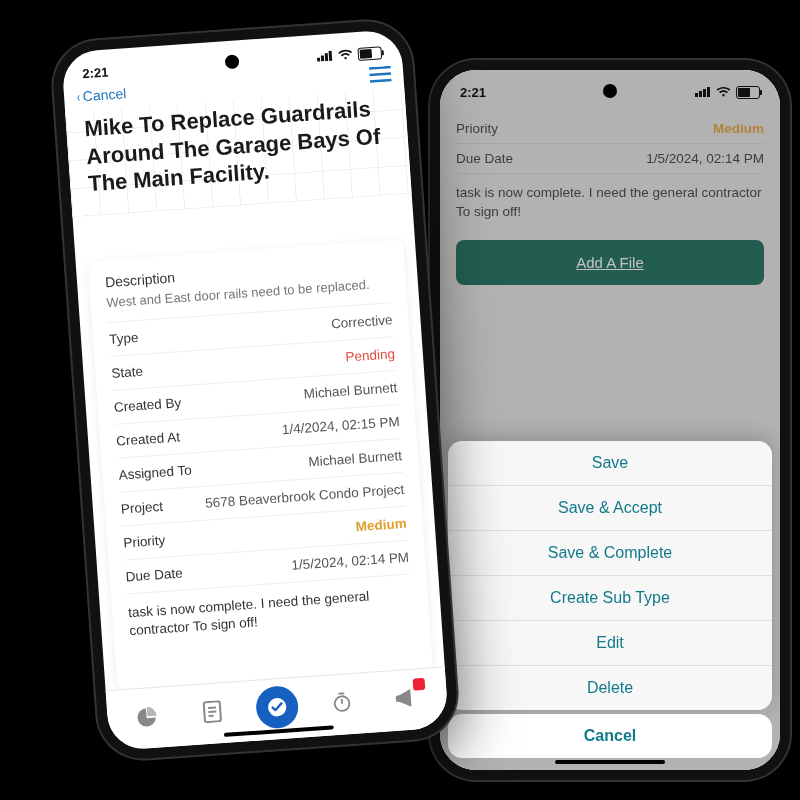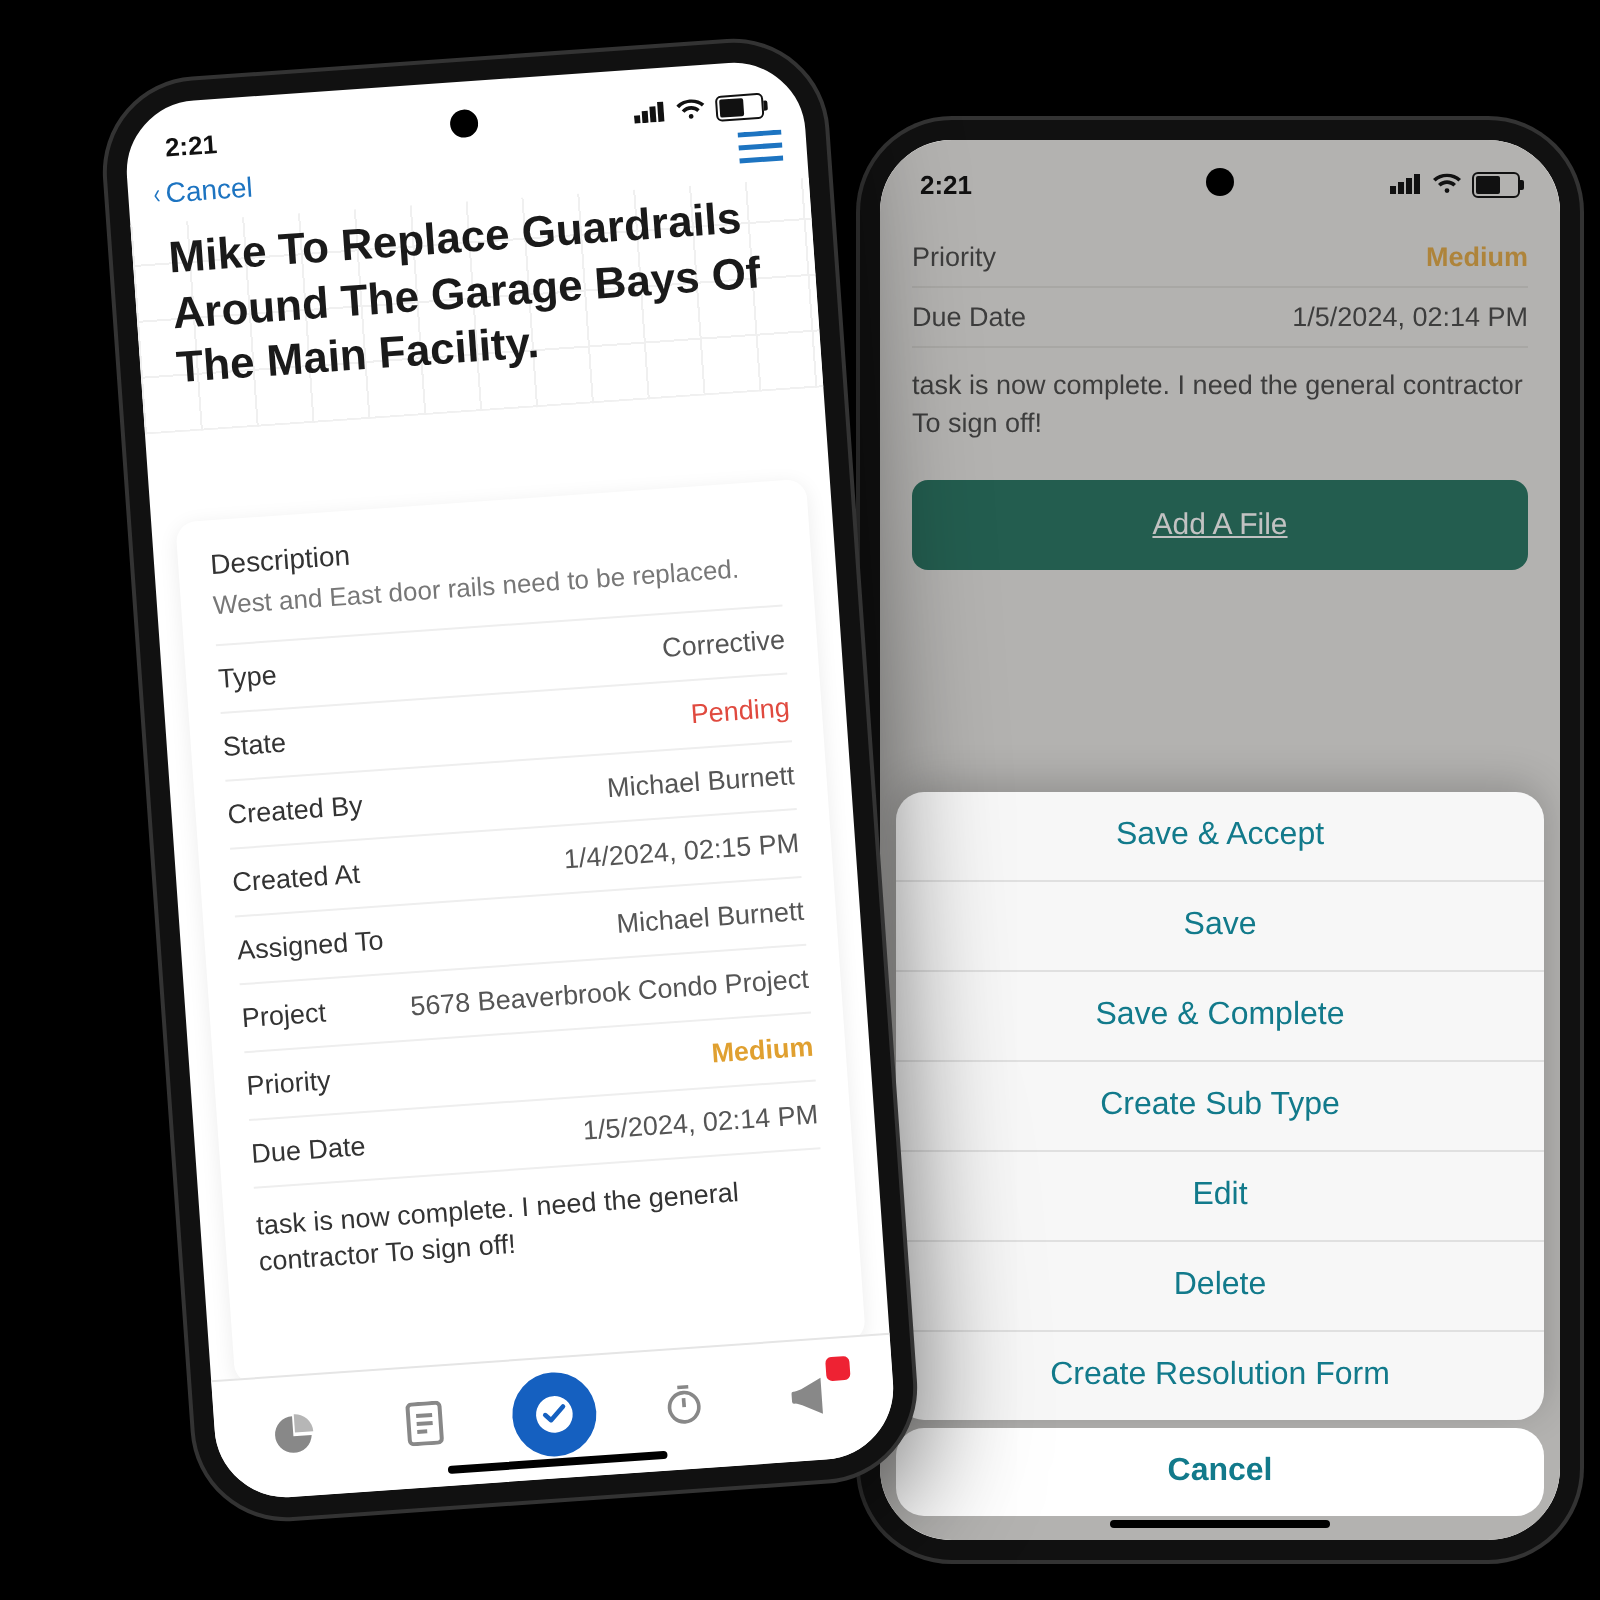--- a/index.html
+++ b/index.html
@@ -371,27 +371,26 @@
       </div>
       <div class="b-note">task is now complete. I need the general contractor To sign off!</div>
       <div class="b-addfile">
         <span>Add A File</span>
       </div>
     </div>
 
     <div class="b-dim"></div>
 
     <div class="b-sheet">
+      <div class="item"><span>Save</span></div>
       <div class="item"><span>Save &amp; Accept</span></div>
-      <div class="item"><span>Save</span></div>
       <div class="item"><span>Save &amp; Complete</span></div>
       <div class="item"><span>Create Sub Type</span></div>
       <div class="item"><span>Edit</span></div>
       <div class="item"><span>Delete</span></div>
-      <div class="item"><span>Create Resolution Form</span></div>
     </div>
 
     <div class="b-cancel">
       <span>Cancel</span>
     </div>
 
   </div>
   <div class="home-indicator"></div>
 </div>
 

